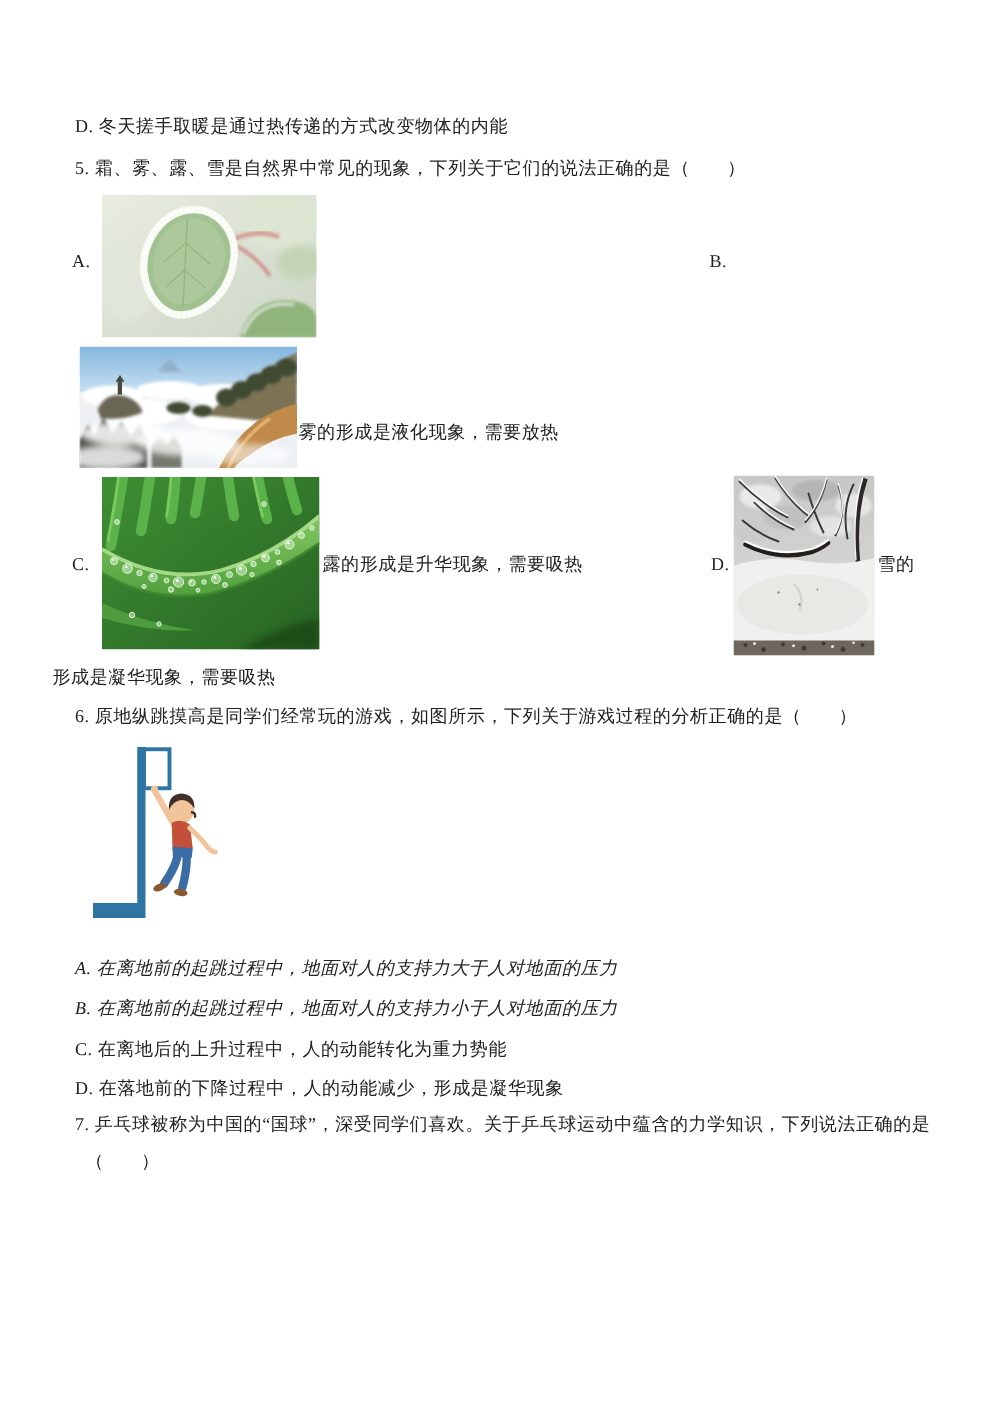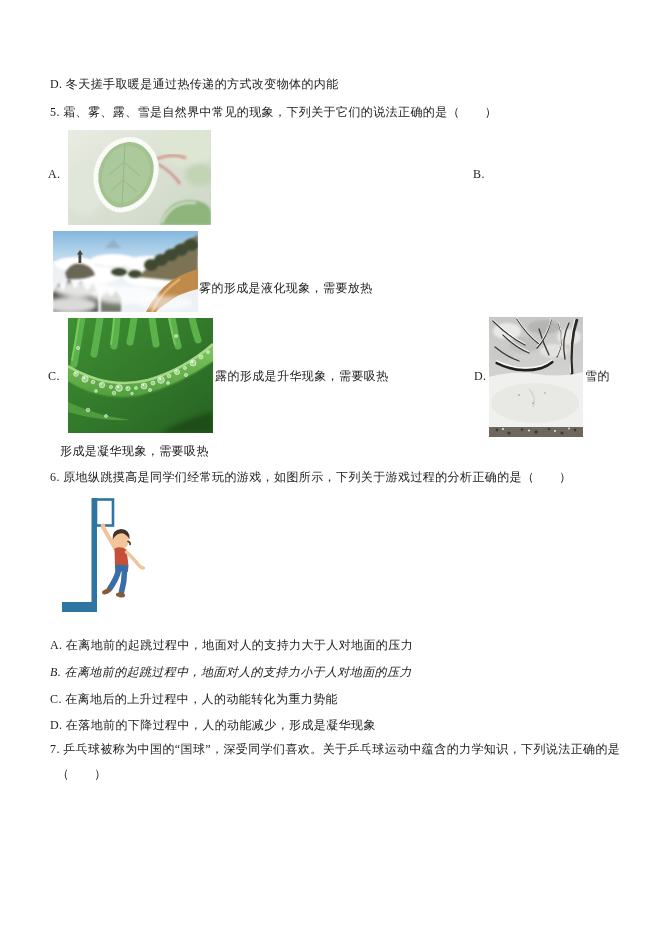--- a/index.html
+++ b/index.html
@@ -255,21 +255,21 @@
       </g>
       <g fill="#e8e8e6">
         <circle cx="14" cy="112" r="1"></circle>
           <circle cx="40" cy="113.5" r="1"></circle>
           <circle cx="66" cy="114" r="1"></circle>
           <circle cx="80" cy="111.5" r="0.9"></circle>
       </g>
     </svg>
   </div>
   <span class="t" style="left:585px;top:369px;">雪的</span>
-  <span class="t" style="left:60px;top:444px;">形成是凝华现象，需要吸热</span>
+  <span class="t" style="left:35px;top:444px;">形成是凝华现象，需要吸热</span>
 
   <span class="t" style="left:50px;top:470px;">6. 原地纵跳摸高是同学们经常玩的游戏，如图所示，下列关于游戏过程的分析正确的是（　　）</span>
 
   <div class="fig" style="left:58px;top:495px;">
     <svg width="112" height="122" viewBox="0 0 112 122">
 
       <rect x="4" y="107" width="34" height="10" fill="#2e75a3"></rect>
 
       <rect x="33.5" y="3" width="5.5" height="114" fill="#2e75a3"></rect>
 
@@ -289,21 +289,21 @@
       <path d="M57 69.5 L70.5 70.5 L69.8 77 L57.2 76 Z" fill="#3a6da5"></path>
 
       <path d="M60.5 75.5 Q58.5 84 51.5 94" stroke="#3a6da5" stroke-width="5.6" fill="none" stroke-linecap="round"></path>
       <path d="M66.5 76 Q66.5 86 63.5 97" stroke="#3a6da5" stroke-width="5.6" fill="none" stroke-linecap="round"></path>
 
       <ellipse cx="48.5" cy="96.5" rx="4.6" ry="2.4" fill="#8a5a33" transform="rotate(-22 48.5 96.5)"></ellipse>
       <ellipse cx="62.5" cy="100" rx="4.6" ry="2.4" fill="#8a5a33" transform="rotate(8 62.5 100)"></ellipse>
     </svg>
   </div>
 
-  <span class="t" style="left:50px;top:638px;">A. 在离地前的起跳过程中，地面对人的支持力大于人对地面的压力</span>
+  <span class="t" style="left:50px;top:638px;font-style:italic;">A. 在离地前的起跳过程中，地面对人的支持力大于人对地面的压力</span>
   <span class="t" style="left:50px;top:665px;font-style:italic;">B. 在离地前的起跳过程中，地面对人的支持力小于人对地面的压力</span>
   <span class="t" style="left:50px;top:692px;">C. 在离地后的上升过程中，人的动能转化为重力势能</span>
   <span class="t" style="left:50px;top:718px;">D. 在落地前的下降过程中，人的动能减少，形成是凝华现象</span>
 
   <span class="t" style="left:50px;top:742px;">7. 乒乓球被称为中国的“国球”，深受同学们喜欢。关于乒乓球运动中蕴含的力学知识，下列说法正确的是</span>
   <span class="t" style="left:57px;top:767px;">（　　）</span>
 
 </div>
 
 </body></html>

